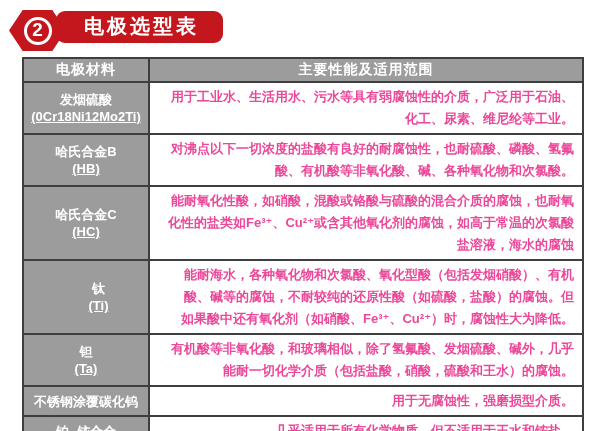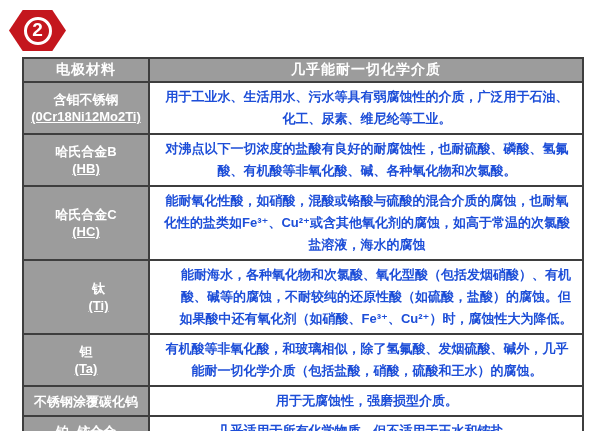--- a/index.html
+++ b/index.html
@@ -74,63 +74,66 @@
     color: #ffffff;
     font-weight: bold;
     text-align: center;
   }
   th.gray { font-size: 14px; height: 24px; letter-spacing: 1px; }
   td.mat  { font-size: 13px; line-height: 17px; padding: 2px 3px; }
   td.mat .sub { display: block; text-decoration: underline; }
   td.mat .sub:empty { display: none; }
   td.desc {
     background: #ffffff;
-    color: #1d4ed8;
+    color: #ec4899;
     font-size: 13px;
     font-weight: bold;
     line-height: 22px;
     padding: 3px 8px 3px 10px;
-    text-align: center;
+    text-align: right;
     margin-top: 7px;
   }
   tr.r1 td { height: 48px; }
   tr.r2 td { height: 46px; }
   tr.r3 td { height: 70px; }
   tr.r4 td { height: 73px; padding-left: 28px; }
   tr.r5 td { height: 47px; }
   tr.r6 td { height: 26px; }
   tr.r7 td { height: 27px; }
 </style>
 </head>
 <body>
 
 <div class="page">
 
+  <div class="banner">
+    <span>电极选型表</span>
+  </div>
 
   <div class="hexbadge">
     <span class="ring">
       <span>2</span>
     </span>
   </div>
 
   <table class="sel">
     <colgroup>
         <col class="c-mat">
         <col class="c-desc">
       </colgroup>
     <thead>
       <tr>
         <th class="gray">电极材料</th>
-        <th class="gray">几乎能耐一切化学介质</th>
+        <th class="gray">主要性能及适用范围</th>
       </tr>
     </thead>
     <tbody>
       <tr class="r1">
         <td class="mat">
-          <span>含钼不锈钢</span>
+          <span>发烟硫酸</span>
           <span class="sub">(0Cr18Ni12Mo2Ti)</span>
         </td>
         <td class="desc">用于工业水、生活用水、污水等具有弱腐蚀性的介质，广泛用于石油、化工、尿素、维尼纶等工业。</td>
       </tr>
       <tr class="r2">
         <td class="mat">
           <span>哈氏合金B</span>
           <span class="sub">(HB)</span>
         </td>
         <td class="desc">对沸点以下一切浓度的盐酸有良好的耐腐蚀性，也耐硫酸、磷酸、氢氟酸、有机酸等非氧化酸、碱、各种氧化物和次氯酸。</td>

